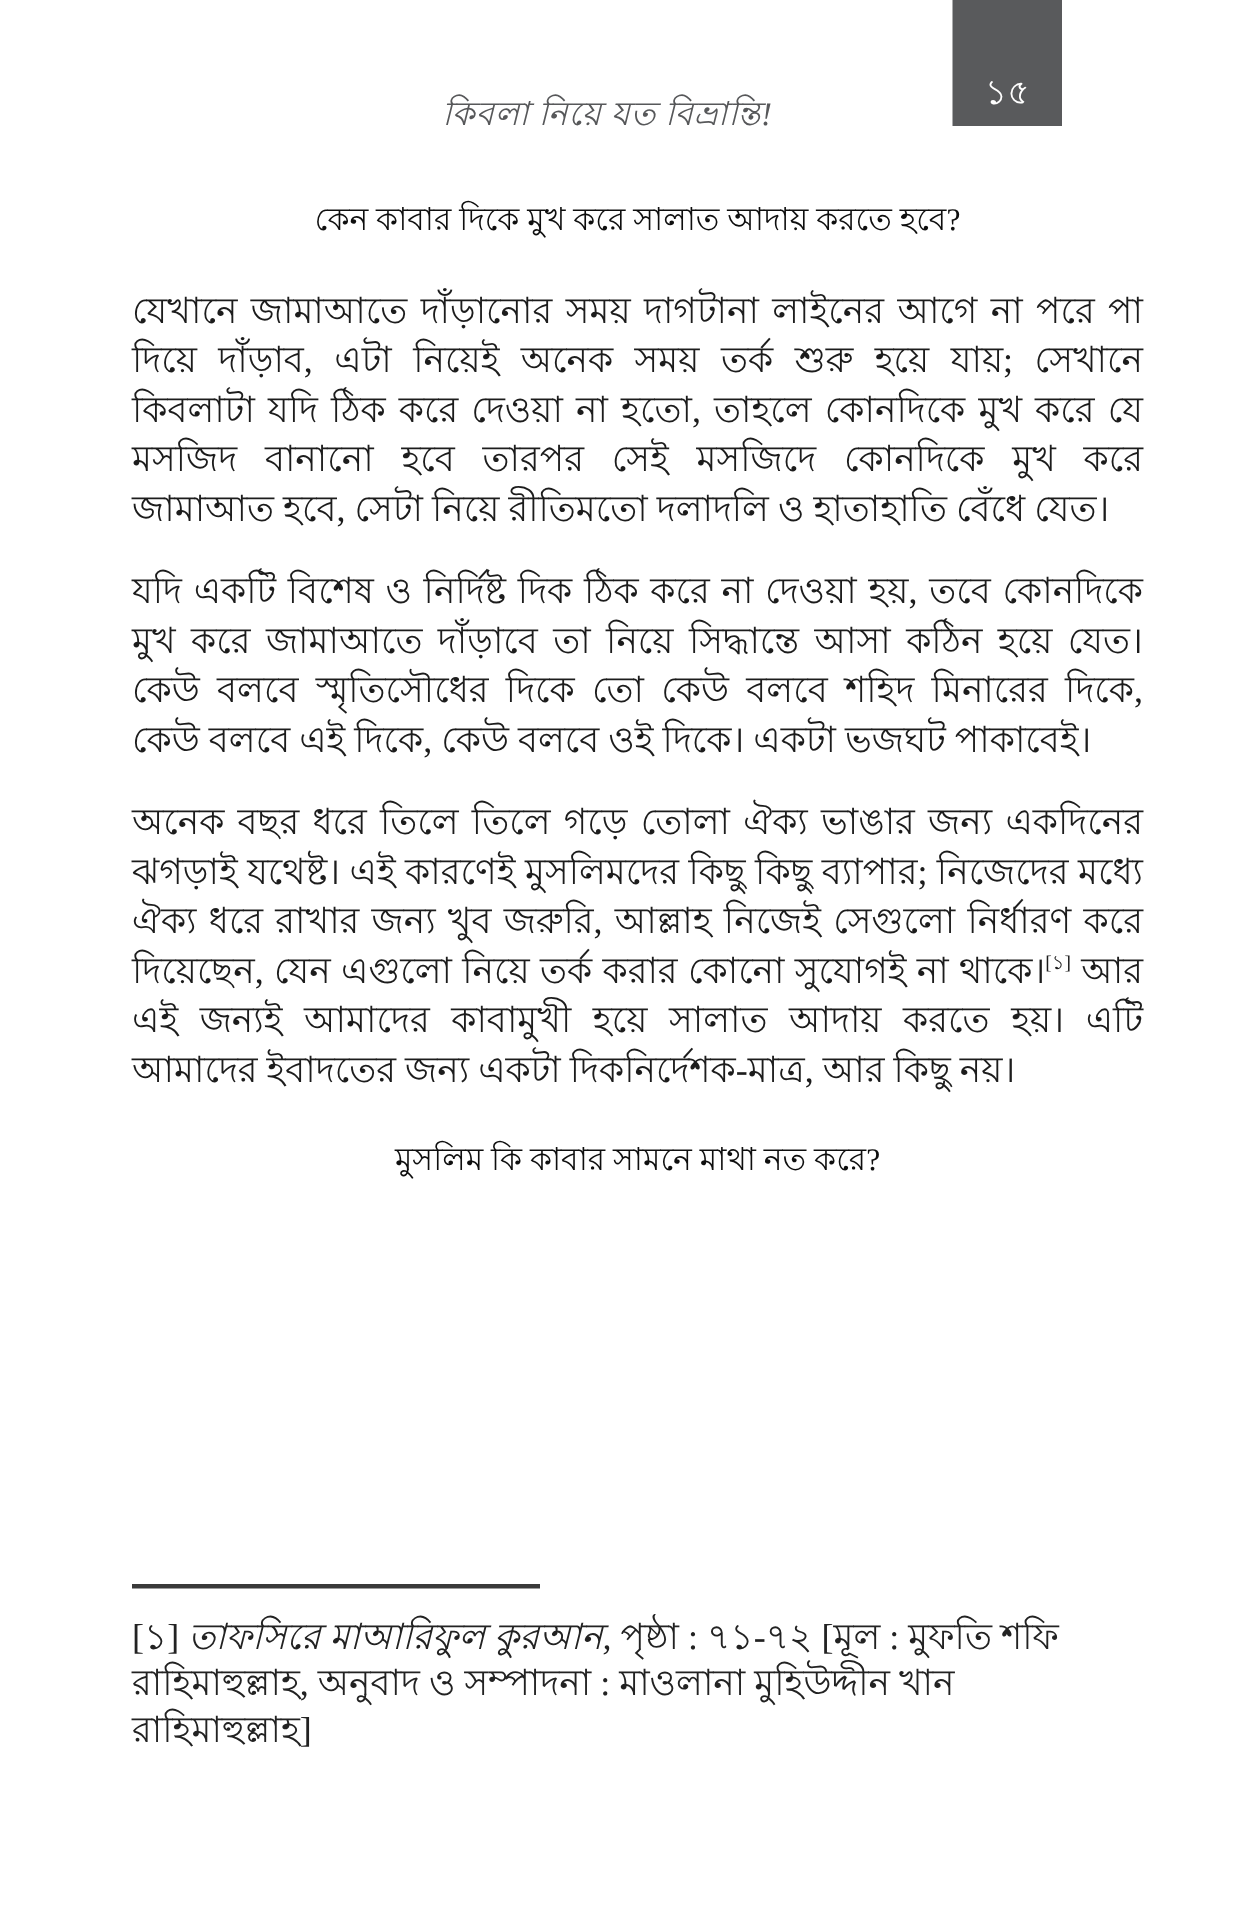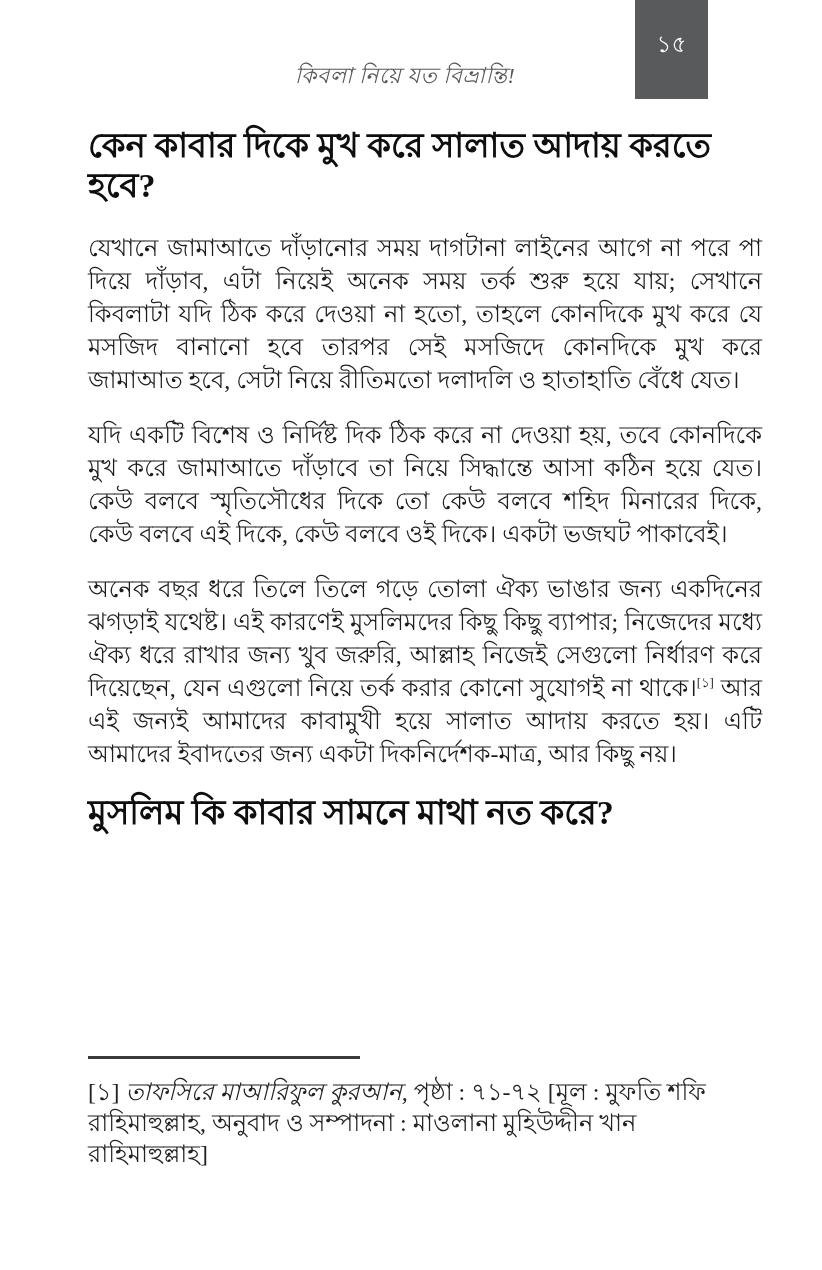--- a/index.html
+++ b/index.html
@@ -35,44 +35,45 @@
     font-size:22px;
     letter-spacing:.5px;
     color:var(--running-title-text);
   }
   
   .page-number-box{
     position:absolute;
     top:0;
     left:635px;
     width:73px;
-    height:99px;
+    height:84px;
     background:var(--page-number-box);
     display:flex;
-    align-items:center;
+    align-items:flex-end;
     justify-content:center;
     padding-bottom:11px;
   }
   .page-number{
     color:var(--page-number-text);
     font-size:23px;
     line-height:1;
   }
   
   .content{
     position:absolute;
     top:126px;
     left:88px;
     width:674px;
   }
   .section-heading{
     margin:0 0 26px 0;
-    font-size:34px;
-    font-weight:bold;
+    font-size:21px;
+    font-weight:normal;
     line-height:40px;
+    text-align:center;
     color:var(--heading-text);
   }
   .section-heading.second{
     margin-top:0;
   }
   .body-para{
     margin:0 0 22px 0;
     font-size:24px;
     line-height:33px;
     text-align:justify;

